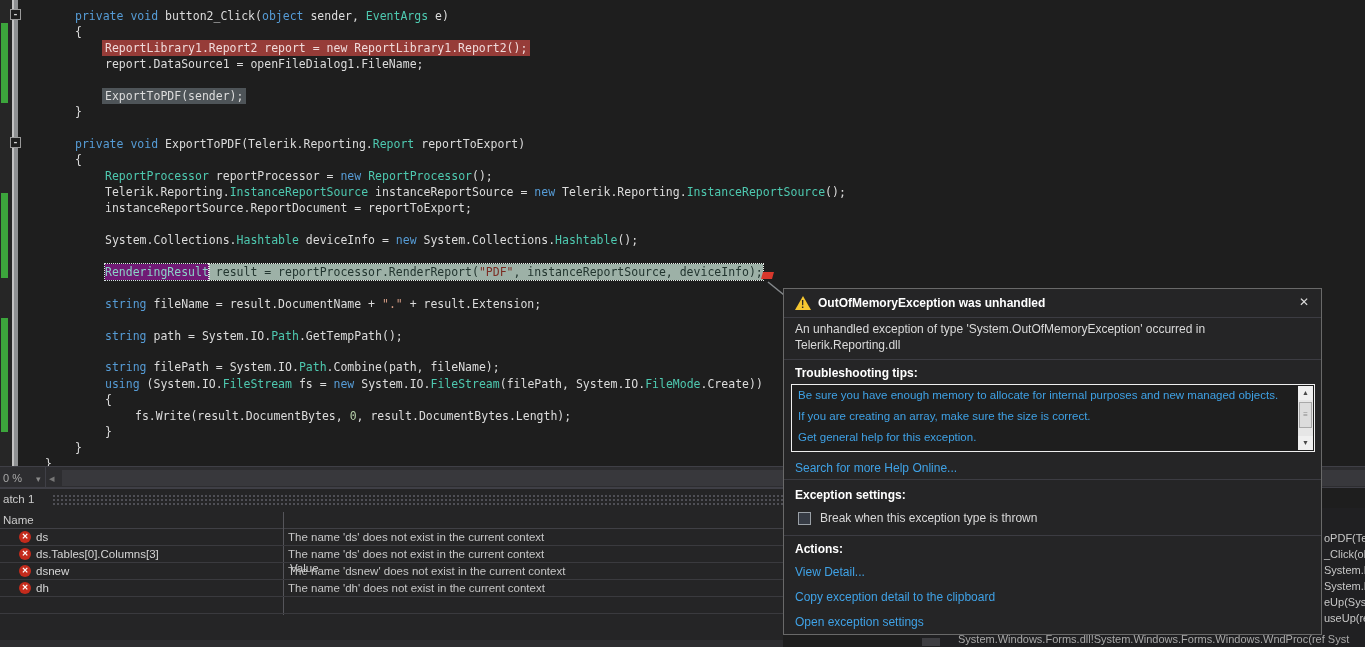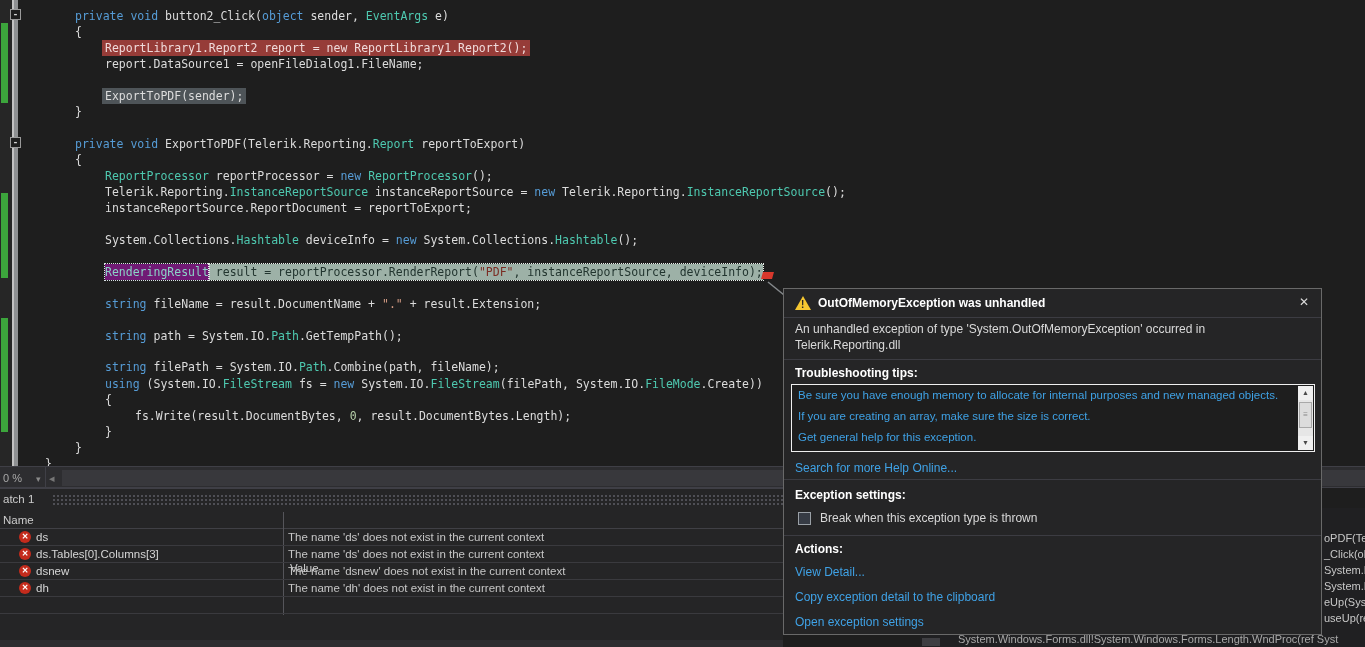--- a/index.html
+++ b/index.html
@@ -178,21 +178,21 @@
   <div class="cstack">
     <div>
         <div class="frag" style="top: 23px;">oPDF(Tele</div>
         <div class="frag" style="top: 39px;">_Click(ob</div>
         <div class="frag" style="top: 55px;">System.E</div>
         <div class="frag" style="top: 71px;">System.Ev</div>
         <div class="frag" style="top: 87px;">eUp(Syste</div>
         <div class="frag" style="top: 103px;">useUp(ref</div>
       </div>
     <span class="csbox"></span>
-    <div class="bframe">System.Windows.Forms.dll!System.Windows.Forms.Length.WndProc(ref Syst</div>
+    <div class="bframe">System.Windows.Forms.dll!System.Windows.Forms.Windows.WndProc(ref Syst</div>
   </div>
   <div class="patch"></div>
 
   <div class="dlg">
     <span class="warn">
         <i>!</i>
       </span>
     <span class="dtitle">OutOfMemoryException was unhandled</span>
     <span class="dclose">✕</span>
     <div class="divider" style="top:28px"></div>

